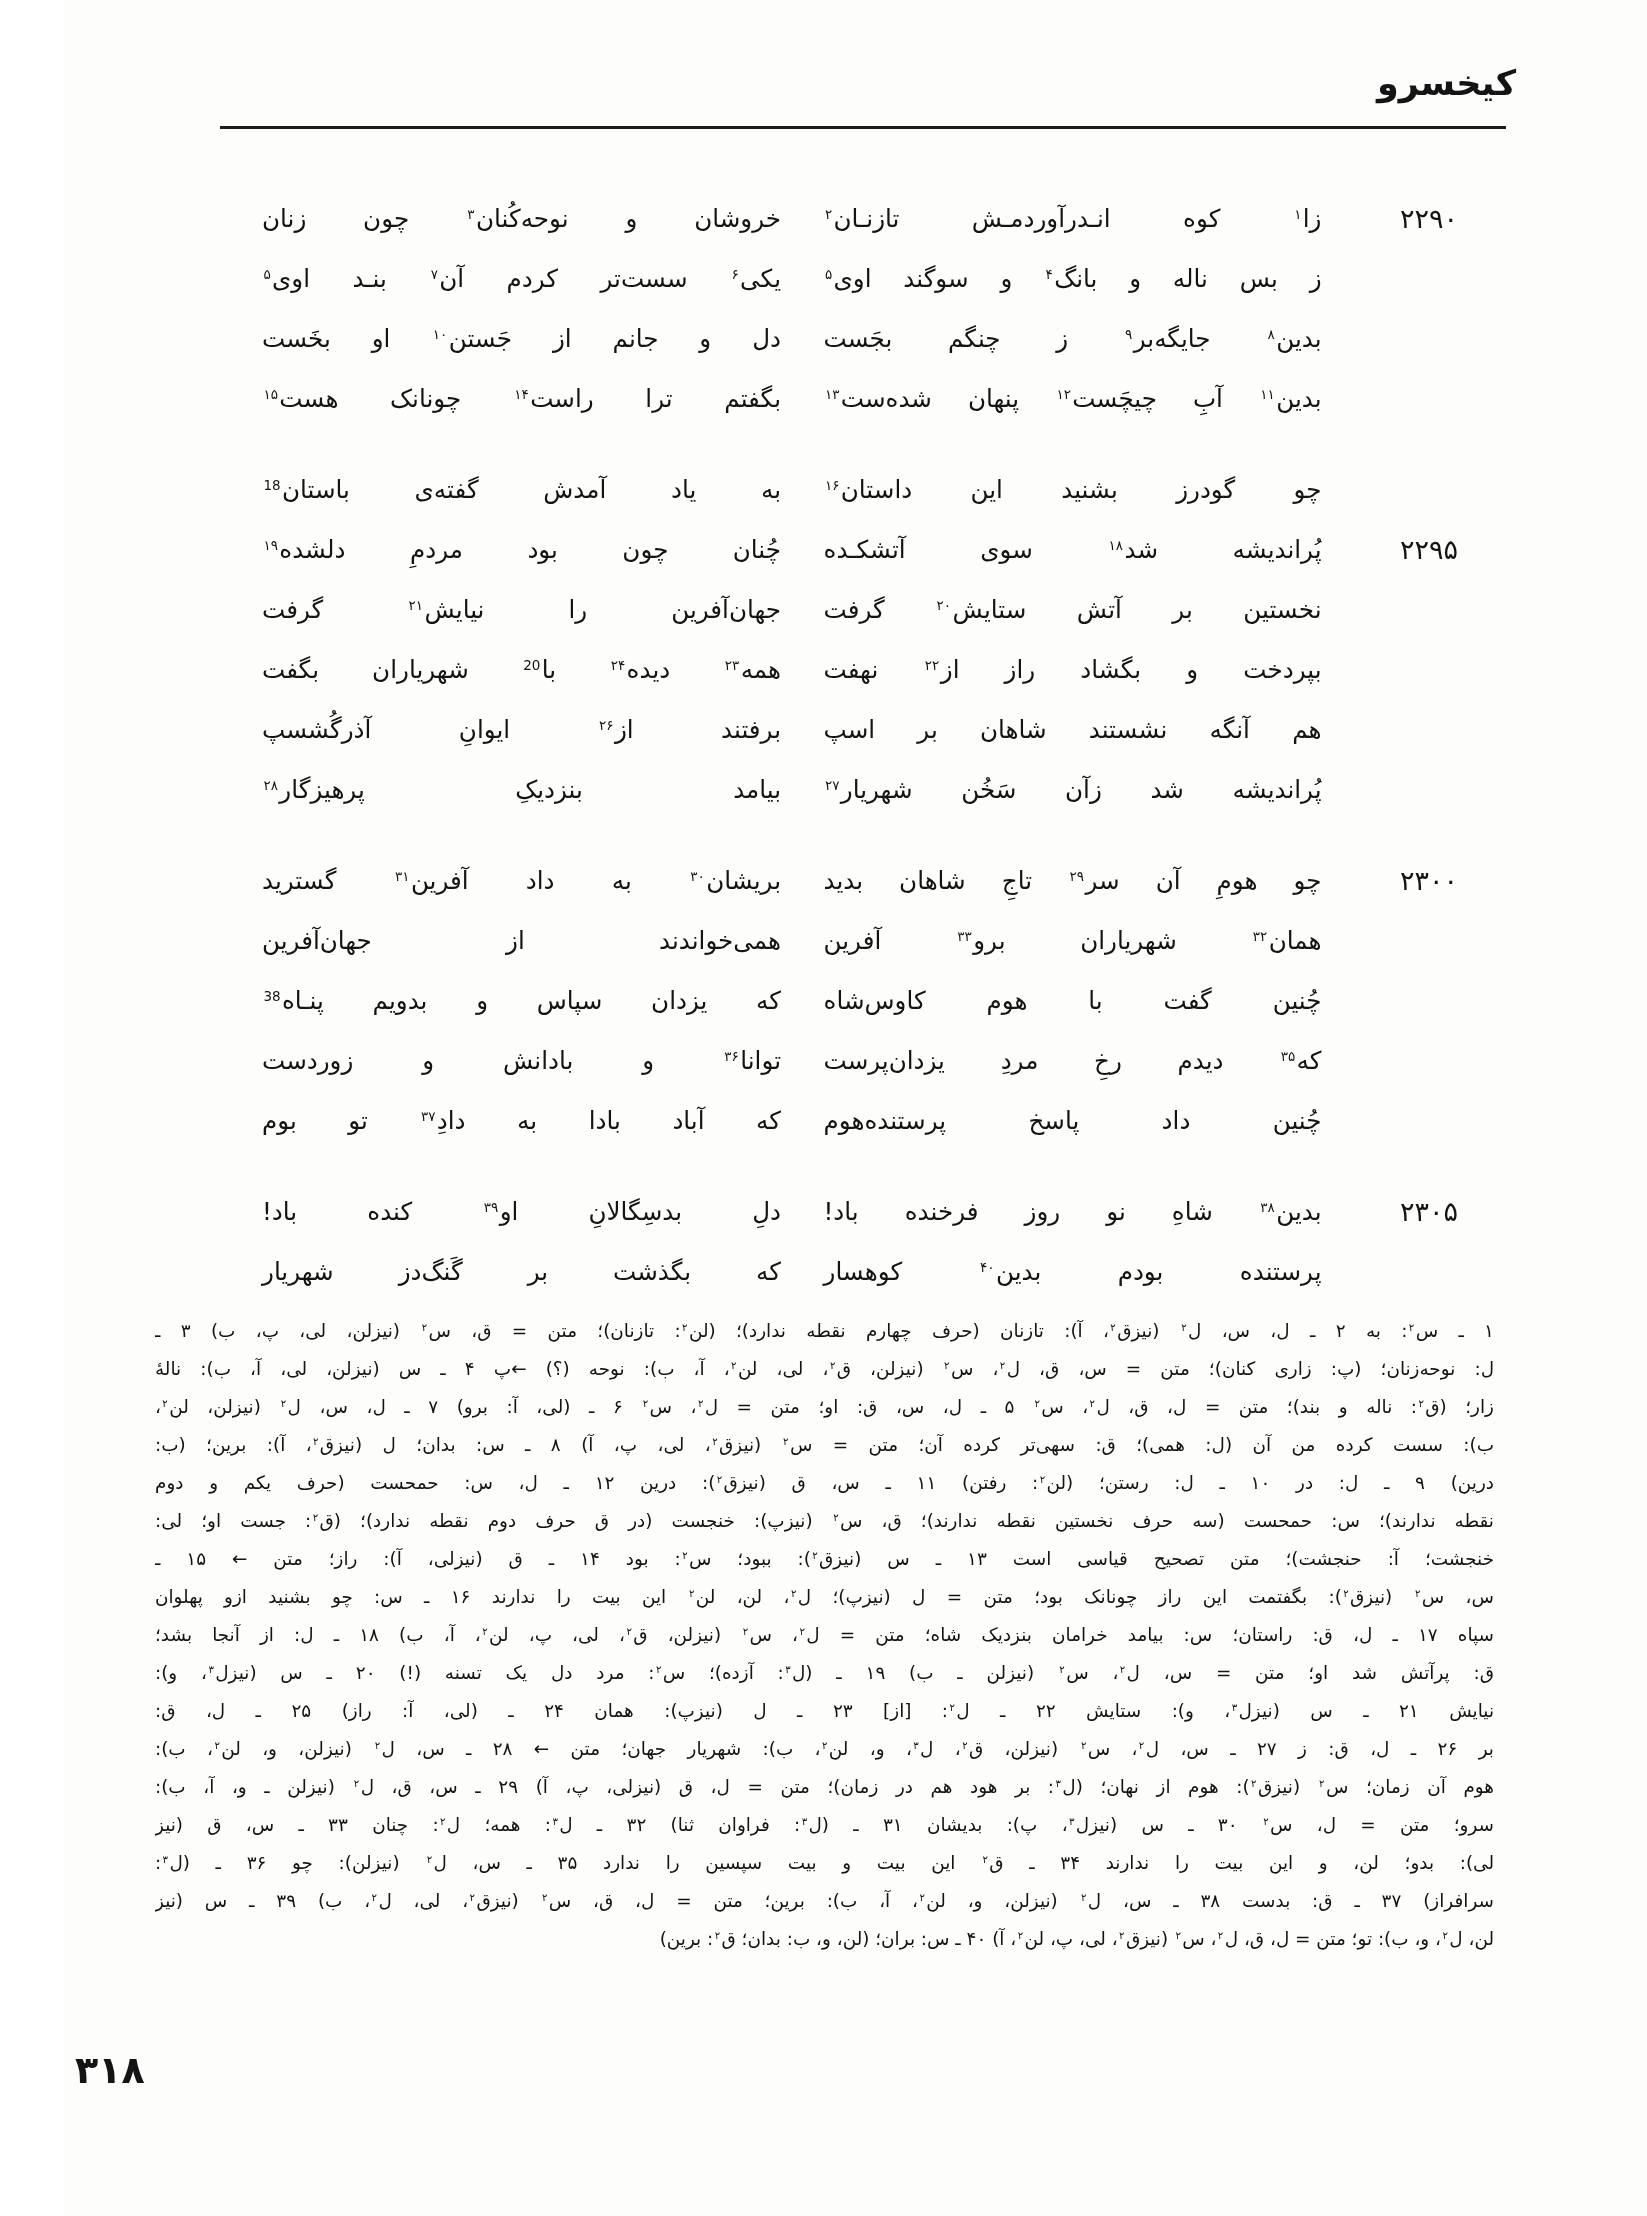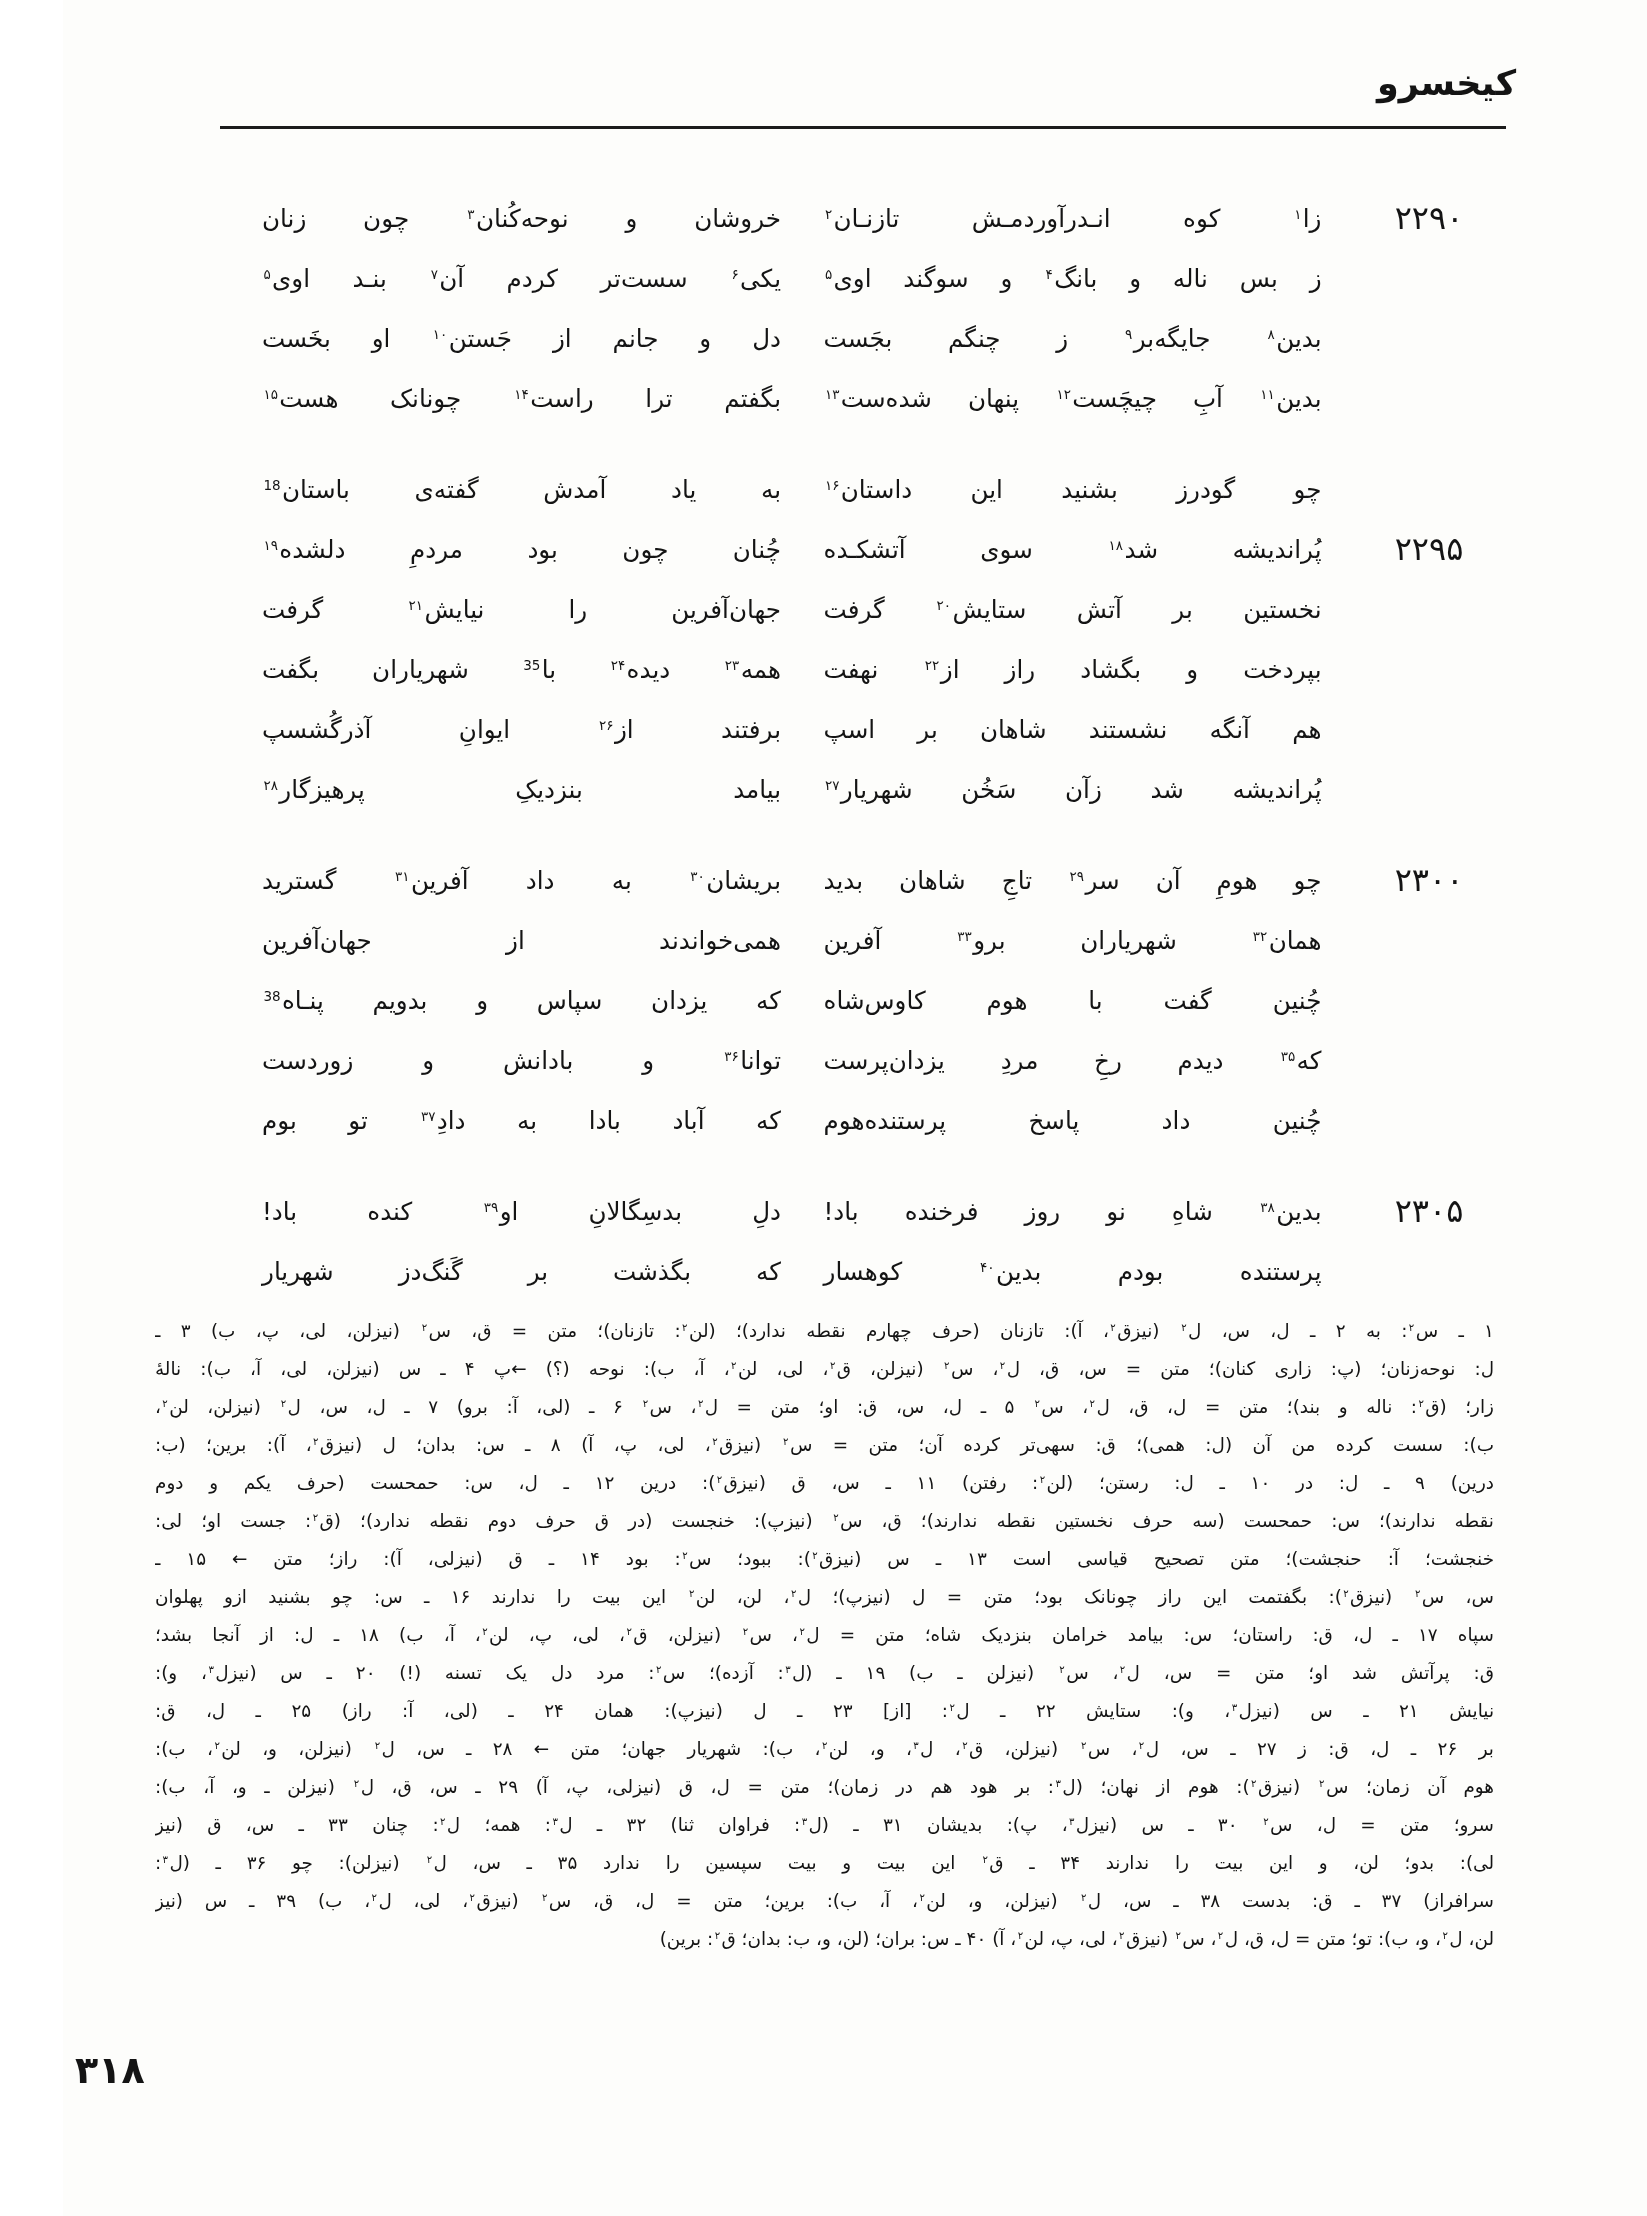--- a/index.html
+++ b/index.html
@@ -24,21 +24,21 @@
   .poem{
     position:absolute;top:188px;right:153px;width:1232px;
   }
   .vrow{
     display:flex;justify-content:space-between;align-items:center;
     height:60px;
   }
   .vrow.gap{margin-top:31px;}
   .vnum{
     flex:none;width:130px;
-    font-size:32px;text-align:center;
+    font-size:27px;text-align:center;
   }
   .hemi{
     flex:none;
     font-size:24.6px;
     text-align:justify;
     -moz-text-align-last:justify;
     text-align-last:justify;
     white-space:normal;
   }
   .hemi.r{width:498px;}
@@ -111,21 +111,21 @@
       <div class="hemi l">چُنان چون بود مردمِ دلشده<sup>۱۹</sup></div>
     </div>
     <div class="vrow">
       <div class="vnum"></div>
       <div class="hemi r">نخستین بر آتش ستایش<sup>۲۰</sup> گرفت</div>
       <div class="hemi l">جهان‌آفرین را نیایش<sup>۲۱</sup> گرفت</div>
     </div>
     <div class="vrow">
       <div class="vnum"></div>
       <div class="hemi r">بپردخت و بگشاد راز از<sup>۲۲</sup> نهفت</div>
-      <div class="hemi l">همه<sup>۲۳</sup> دیده<sup>۲۴</sup> با<sup>35</sup> شهریاران بگفت</div>
+      <div class="hemi l">همه<sup>۲۳</sup> دیده<sup>۲۴</sup> با<sup>20</sup> شهریاران بگفت</div>
     </div>
     <div class="vrow">
       <div class="vnum"></div>
       <div class="hemi r">هم آنگه نشستند شاهان بر اسپ</div>
       <div class="hemi l">برفتند از<sup>۲۶</sup> ایوانِ آذرگُشسپ</div>
     </div>
     <div class="vrow">
       <div class="vnum"></div>
       <div class="hemi r">پُراندیشه شد زآن سَخُن شهریار<sup>۲۷</sup></div>
       <div class="hemi l">بیامد بنزدیکِ پرهیزگار<sup>۲۸</sup></div>

